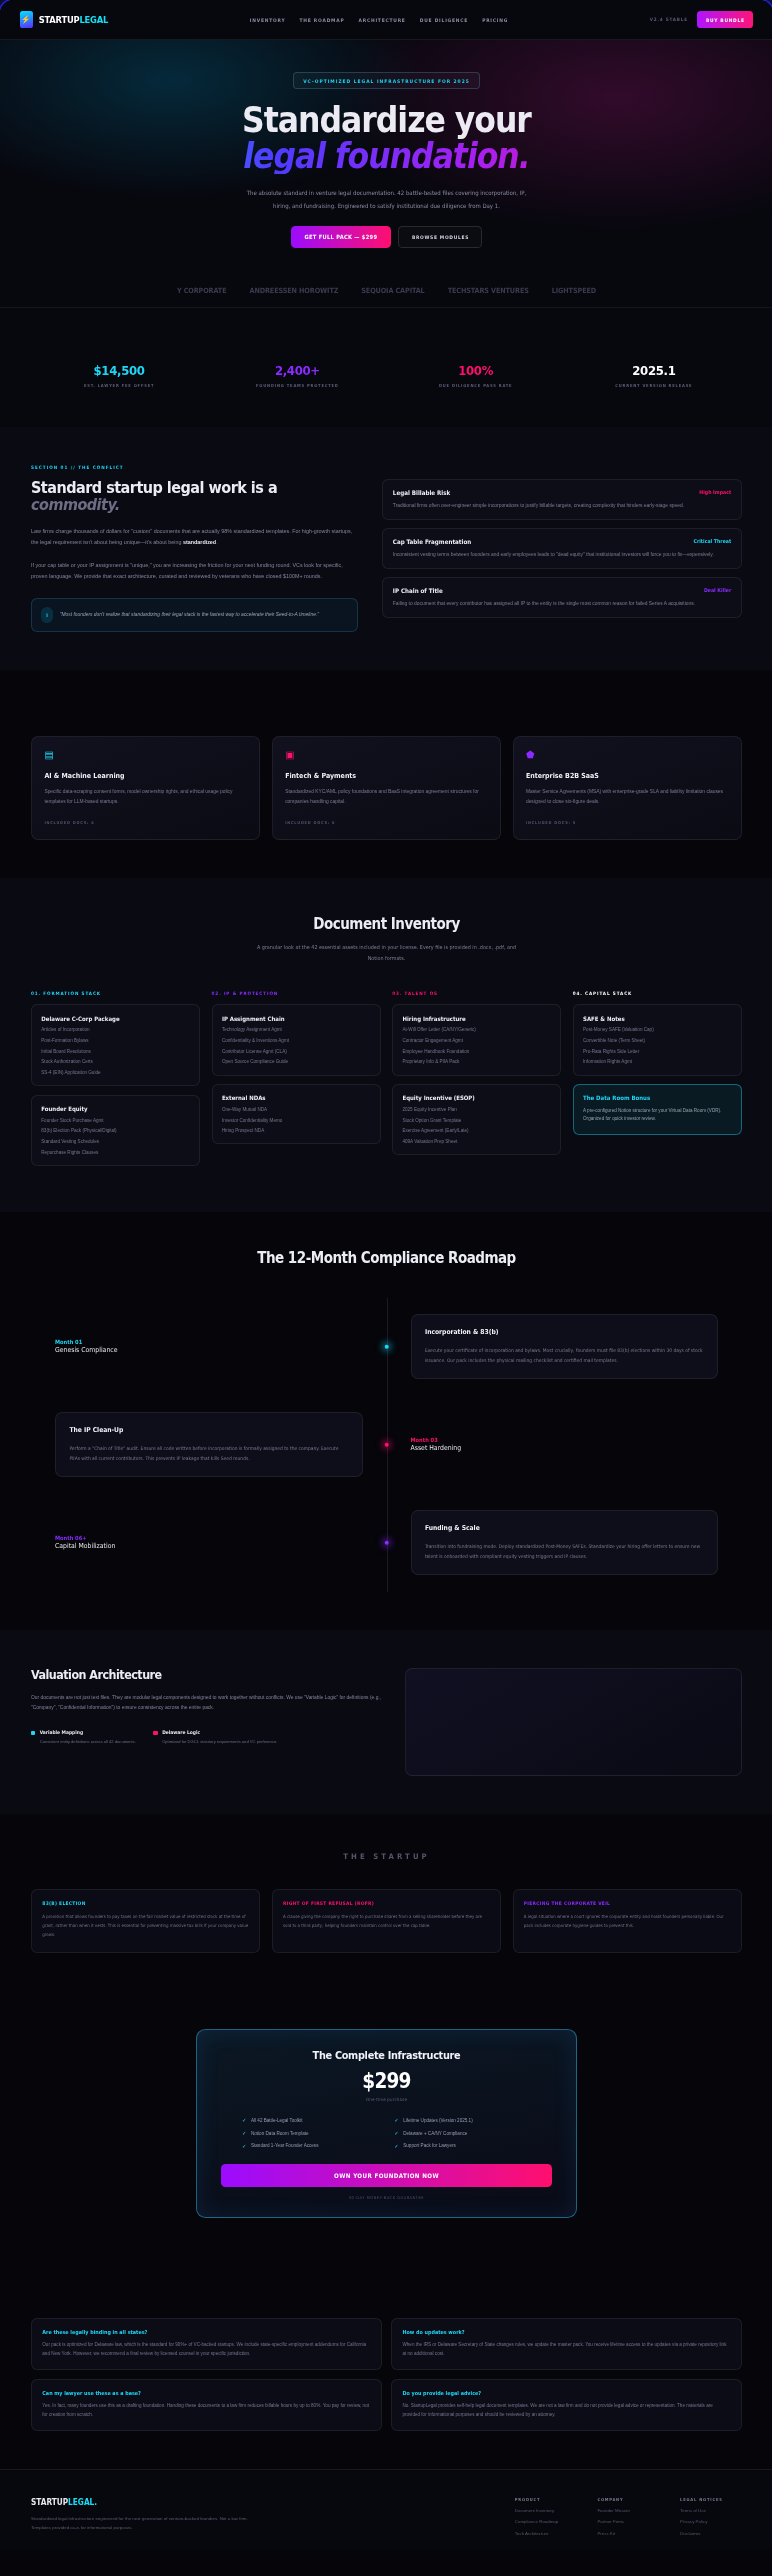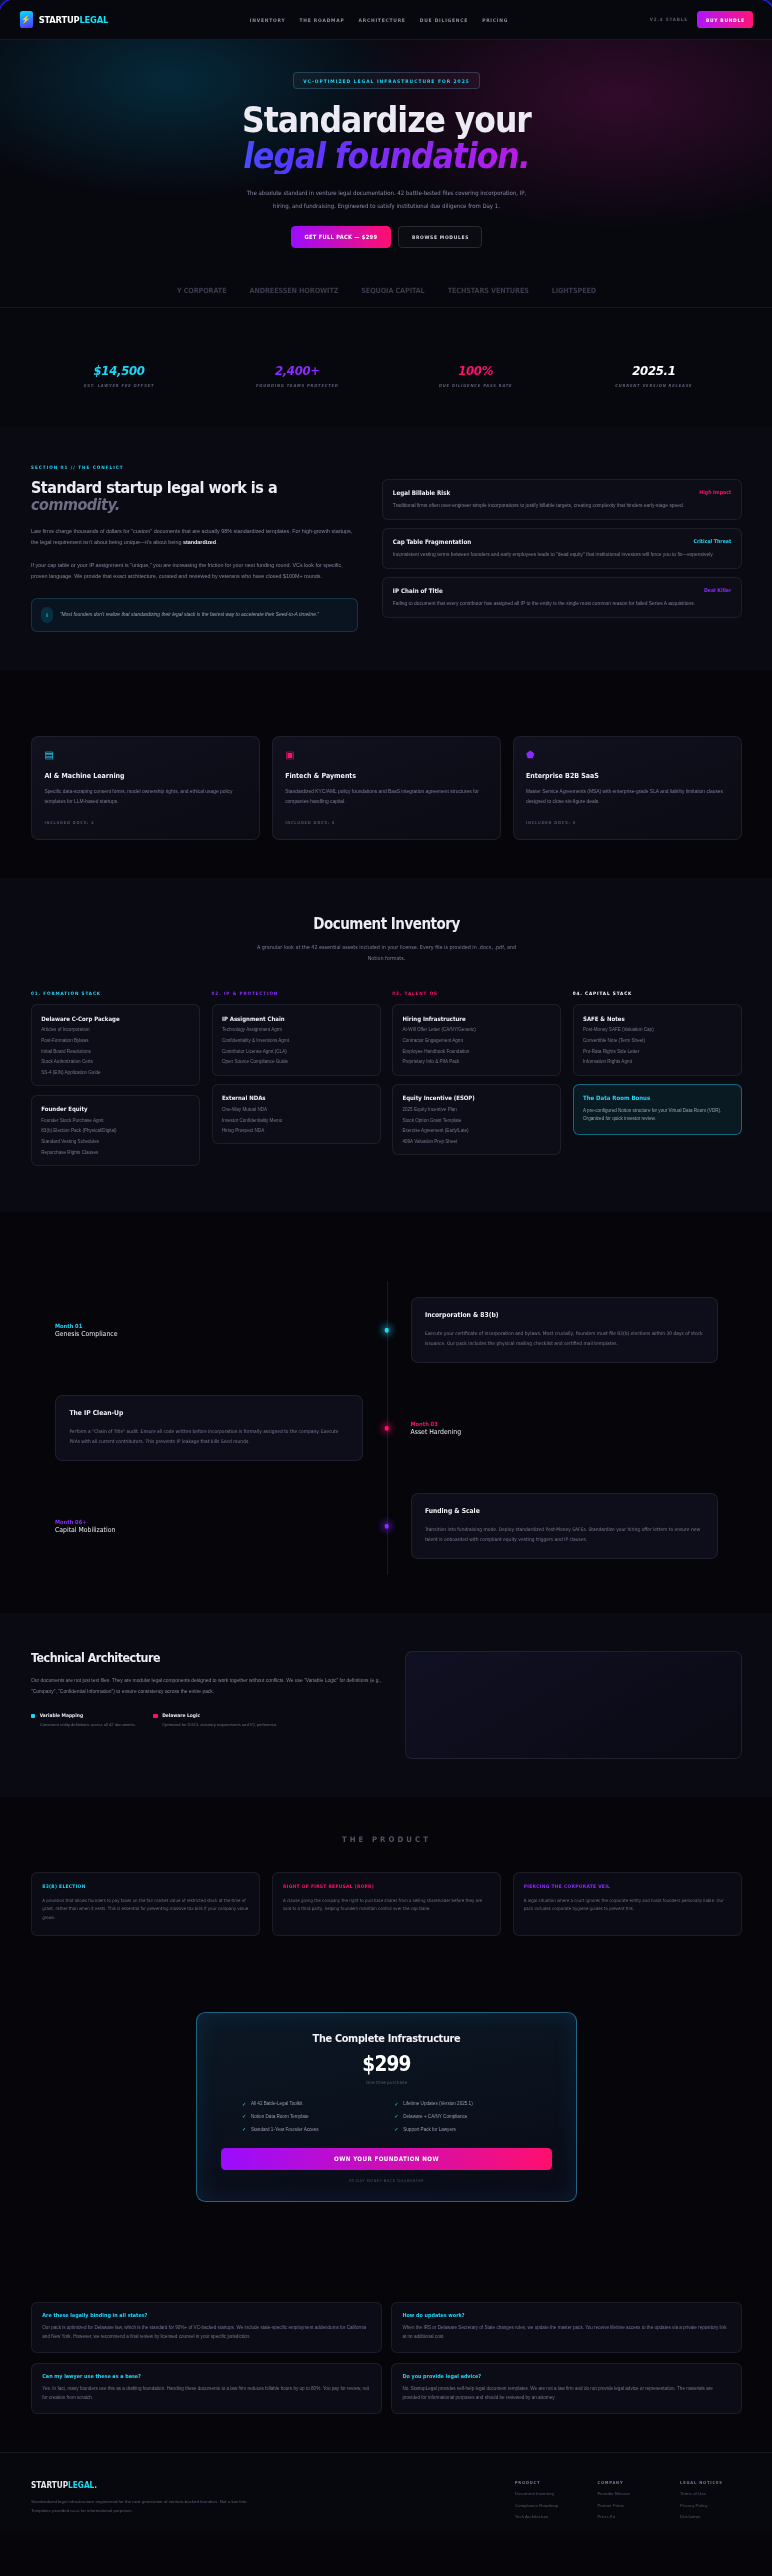--- a/index.html
+++ b/index.html
@@ -87,21 +87,21 @@
     color:#d6d6e4;font-size:4.9px;font-weight:700;letter-spacing:0.7px;
     padding:6.7px 12.4px;border-radius:4.6px;cursor:pointer;
   }
   .logos {
     margin-top:38px; display:flex; justify-content:center; gap:23px;
     padding-bottom:12.4px; border-bottom:0.5px solid rgba(255,255,255,.06);
   }
   .logos span{font-size:7.2px;font-weight:800;color:#3b3b4e;letter-spacing:-0.1px;}
 
   
-  .stats{display:flex;padding:34px 30px 39px;background:#07070e;font-style:italic;}
+  .stats{display:flex;padding:34px 30px 39px;background:#07070e;}
   .stat{flex:1;text-align:center;}
   .stat .v{font-size:13px;font-weight:800;letter-spacing:-0.3px;}
   .stat .l{margin-top:5.7px;font-size:4.1px;letter-spacing:0.8px;color:#5e5e77;font-weight:700;}
 
   
   .sec{padding:38px 31px;}
   .sec.alt{background:#0a0a13;}
   .eyebrow{font-size:4.6px;letter-spacing:1px;font-weight:800;color:#19d4f5;}
   .sec-title{font-size:16px;font-weight:800;letter-spacing:-0.5px;color:#ececf4;line-height:1.12;}
   .sec-title .it{font-style:italic;color:#6d6d86;text-align:right;}
@@ -463,20 +463,23 @@
         <div class="inv-card bonus">
           <h4 class="cond">The Data Room Bonus</h4>
           <p>A pre-configured Notion structure for your Virtual Data Room (VDR). Organized for quick investor review.</p>
         </div>
       </div>
 
     </div>
   </div>
 
   <div class="sec">
+    <div class="sec-center">
+      <h2 class="sec-title cond">The 12-Month Compliance Roadmap</h2>
+    </div>
     <div class="road">
 
       <div class="r-row">
         <div class="r-dot" style="background:#1ed7f7;box-shadow:0 0 7.2px 2.1px rgba(30,215,247,.6)"></div>
         <div class="r-side ta-right">
           <div class="r-meta cond" style="color:#1ed7f7">Month 01</div>
           <small class="cond">Genesis Compliance</small>
         </div>
         <div class="r-side">
           <div class="r-card">
@@ -513,21 +516,21 @@
           </div>
         </div>
       </div>
 
     </div>
   </div>
 
   <div class="sec alt">
     <div class="arch">
       <div class="l">
-        <h2 class="sec-title cond" style="font-size:12.4px">Technical Architecture</h2>
+        <h2 class="sec-title cond" style="font-size:12.4px">Valuation Architecture</h2>
         <p class="para" style="font-size:4.9px">Our documents are not just text files. They are modular legal components designed to work together without conflicts. We use "Variable Logic" for definitions (e.g., "Company", "Confidential Information") to ensure consistency across the entire pack.</p>
         <div class="arch-feats">
           <div class="af">
             <div class="sq" style="background:#1ed7f7"></div>
             <div>
               <div class="t cond">Variable Mapping</div>
               <div class="d">Consistent entity definitions across all 42 documents.</div>
             </div>
           </div>
           <div class="af">
@@ -537,21 +540,21 @@
               <div class="d">Optimized for DGCL statutory requirements and VC preference.</div>
             </div>
           </div>
         </div>
       </div>
       <div class="r"></div>
     </div>
   </div>
 
   <div class="sec">
-    <div class="gl-title cond">THE PRODUCT</div>
+    <div class="gl-title cond">THE STARTUP</div>
     <div class="grid3">
       <div class="gcard">
         <h5 class="cond" style="color:#1ed7f7">83(B) ELECTION</h5>
         <p class="cond">A provision that allows founders to pay taxes on the fair market value of restricted stock at the time of grant, rather than when it vests. This is essential for preventing massive tax bills if your company value grows.</p>
       </div>
       <div class="gcard">
         <h5 class="cond" style="color:#ff0f6e">RIGHT OF FIRST REFUSAL (ROFR)</h5>
         <p class="cond">A clause giving the company the right to purchase shares from a selling shareholder before they are sold to a third party, helping founders maintain control over the cap table.</p>
       </div>
       <div class="gcard">

